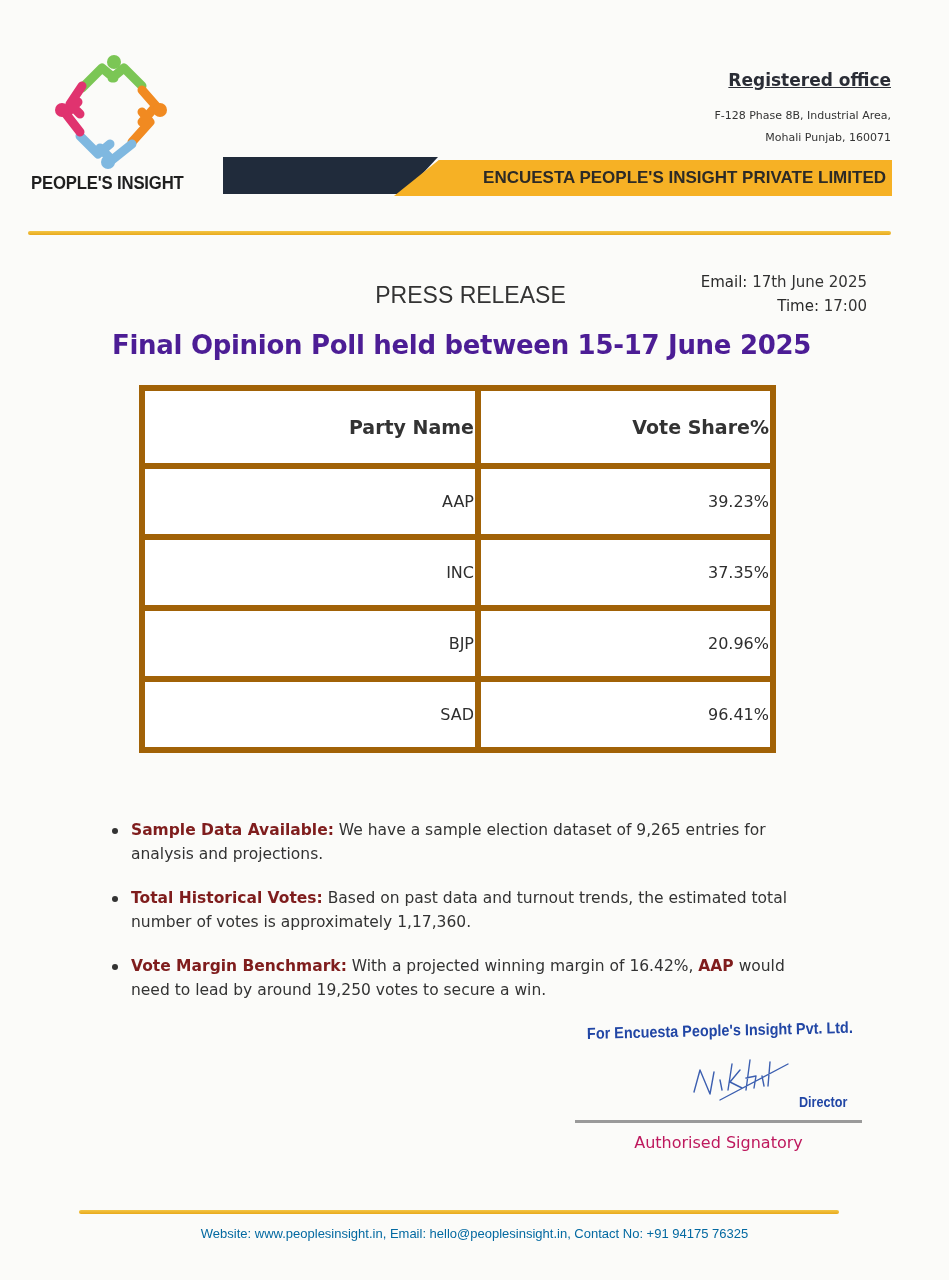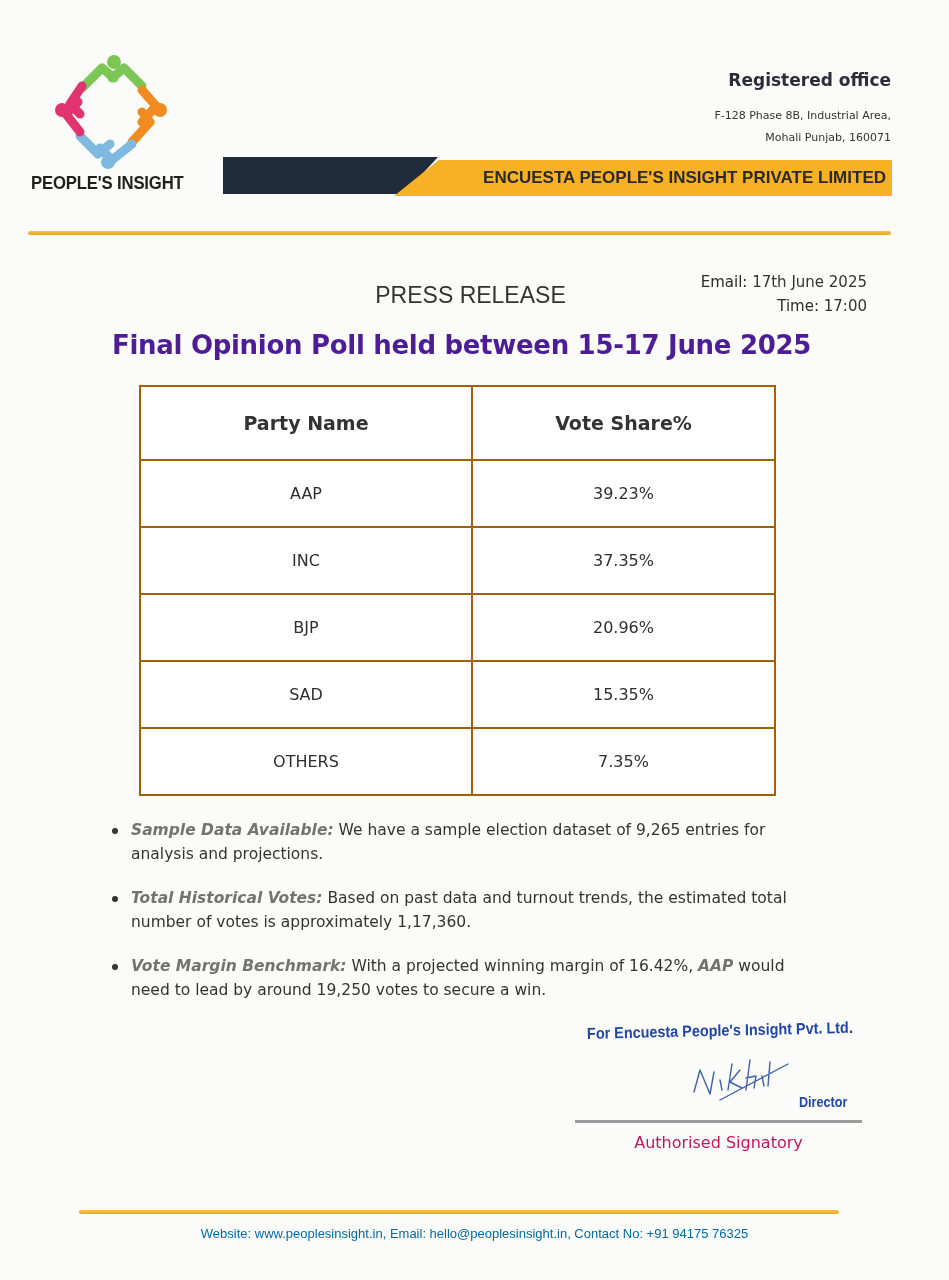--- a/index.html
+++ b/index.html
@@ -16,21 +16,21 @@
     .logo-mark { left: 52px; top: 50px; width: 120px; height: 120px; }
     .logo-text {
       left: 31px; top: 172px; width: 170px;
       font-family: "Liberation Sans", sans-serif; font-weight: bold;
       font-size: 19px; letter-spacing: -0.2px; color: #1f1f1f;
       transform: scaleX(0.88); transform-origin: left center; white-space: nowrap;
     }
 
     
     .reg-title {
-      right: 58px; top: 70px; font-weight: bold; font-size: 17px; color: #2a2d36; text-align: right;
+      right: 58px; top: 70px; font-weight: bold; font-size: 17px; color: #2a2d36; text-align: right; text-decoration: underline;
     }
     .reg-addr {
       right: 58px; top: 105px; font-size: 11px; line-height: 22px; color: #333; text-align: right;
     }
 
     
     .banner-dark {
       left: 223px; top: 157px; width: 215px; height: 37px; background: #202b3b;
       clip-path: polygon(0 0, 100% 0, 84% 100%, 0 100%);
     }
@@ -63,39 +63,39 @@
       left: 112px; top: 330px; font-size: 26px; font-weight: bold; color: #4c1d95; white-space: nowrap;
       letter-spacing: -0.3px;
     }
 
     
     .poll-table {
       left: 139px; top: 385px; width: 637px;
       border-collapse: collapse; background: #fff;
     }
     .poll-table th, .poll-table td {
-      border: 2px solid #a16207; text-align: center; color: #2e2e2e;
+      border: 6px solid #a16207; text-align: right; color: #2e2e2e;
     }
     .poll-table th {
       height: 70px; font-size: 19px; font-weight: bold; color: #333;
     }
     .poll-table td { height: 63px; font-size: 16px; }
     .poll-table .c1 { width: 328px; }
 
     
     .bullets {
       left: 108px; top: 818px; width: 700px; margin: 0; padding: 0; list-style: none;
       font-size: 15.5px; line-height: 24px; color: #333;
     }
     .bullets li { position: relative; padding-left: 23px; margin-bottom: 20px; }
     .bullets li::before {
       content: ""; position: absolute; left: 4px; top: 10px; width: 6px; height: 6px;
       border-radius: 50%; background: #333;
     }
-    .bullets b { color: #737373; font-style: italic; }
+    .bullets b { color: #7f1d1d; }
 
     
     .sig-company {
       left: 587px; top: 1025px; font-family: "Liberation Sans", sans-serif; font-weight: bold;
       font-size: 16px; color: #2146a5; white-space: nowrap; transform: scaleX(0.9) rotate(-1.2deg);
       transform-origin: left center;
     }
     .sig-scribble { left: 680px; top: 1050px; width: 120px; height: 60px; }
     .sig-title {
       left: 799px; top: 1094px; font-family: "Liberation Sans", sans-serif; font-weight: bold;
@@ -166,25 +166,21 @@
     <tr>
       <td>INC</td>
       <td>37.35%</td>
     </tr>
     <tr>
       <td>BJP</td>
       <td>20.96%</td>
     </tr>
     <tr>
       <td>SAD</td>
-      <td>15.35%</td>
-    </tr>
-    <tr>
-      <td>OTHERS</td>
-      <td>7.35%</td>
+      <td>96.41%</td>
     </tr>
   </tbody>
 </table>
 
 <ul class="abs bullets">
   <li><b>Sample Data Available:</b><span> We have a sample election dataset of 9,265 entries for analysis and projections.</span></li>
   <li><b>Total Historical Votes:</b><span> Based on past data and turnout trends, the estimated total number of votes is approximately 1,17,360.</span></li>
   <li><b>Vote Margin Benchmark:</b><span> With a projected winning margin of 16.42%, </span><b>AAP</b><span> would need to lead by around 19,250 votes to secure a win.</span></li>
 </ul>
 

